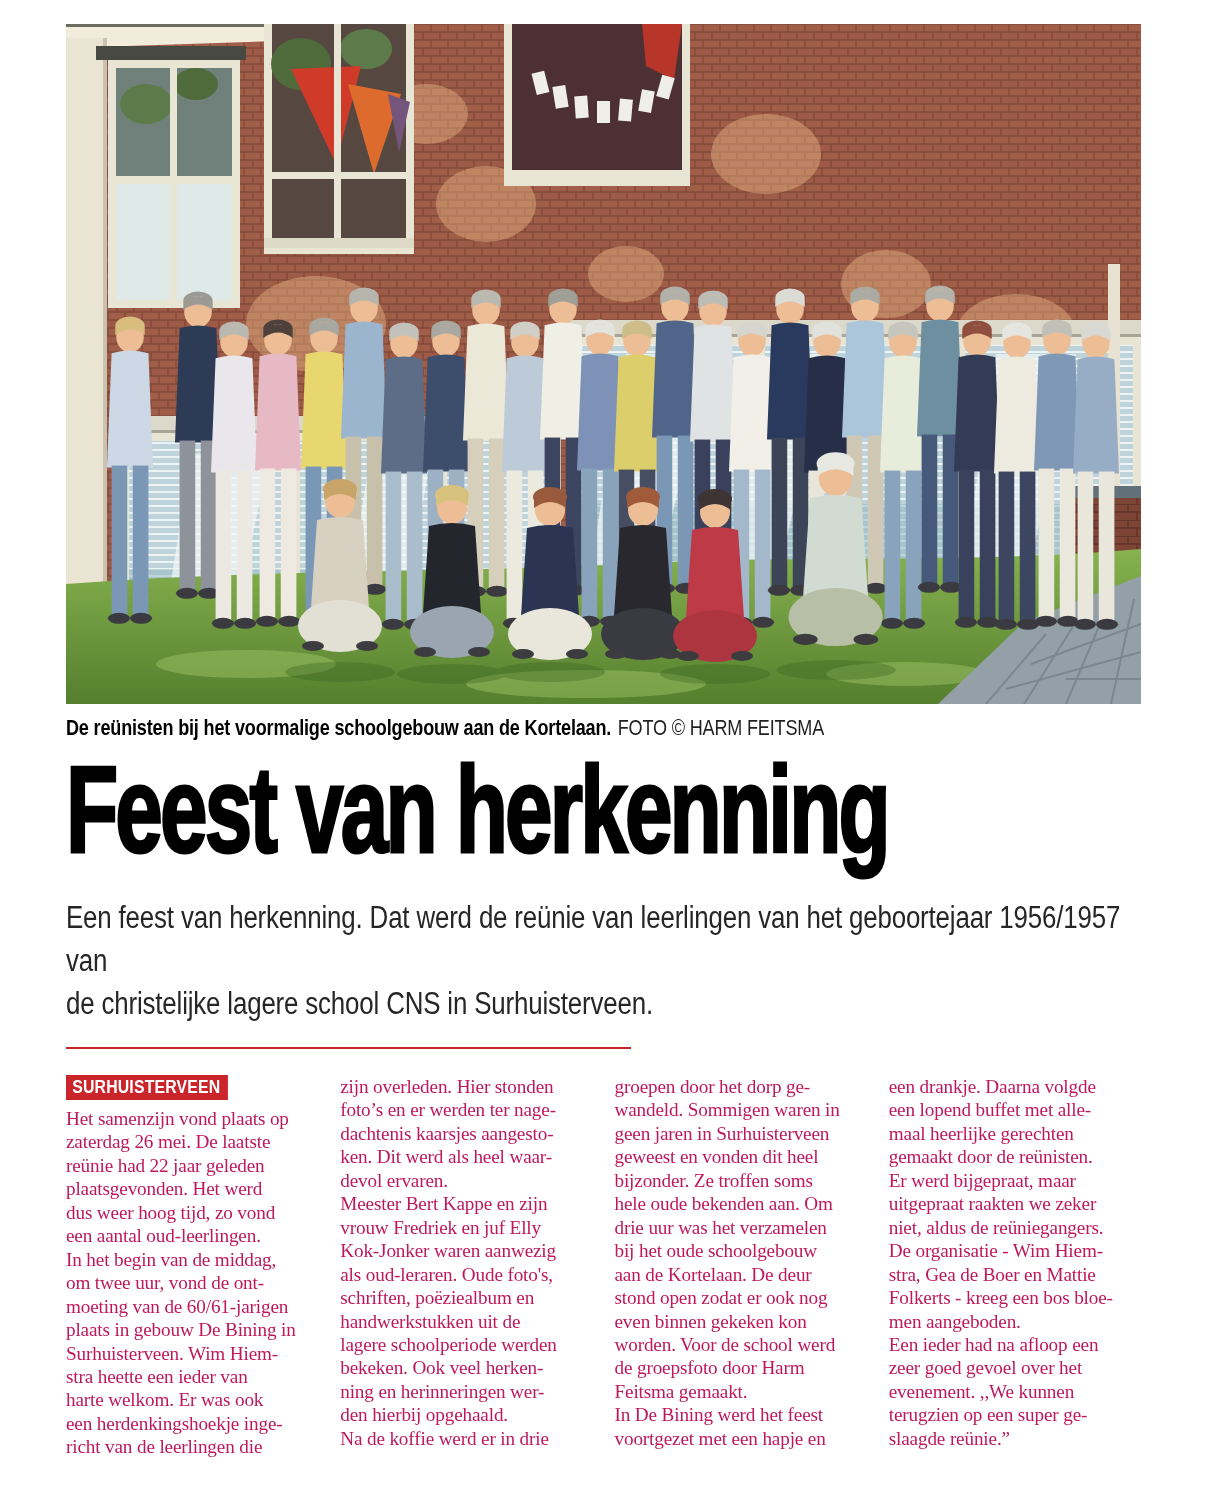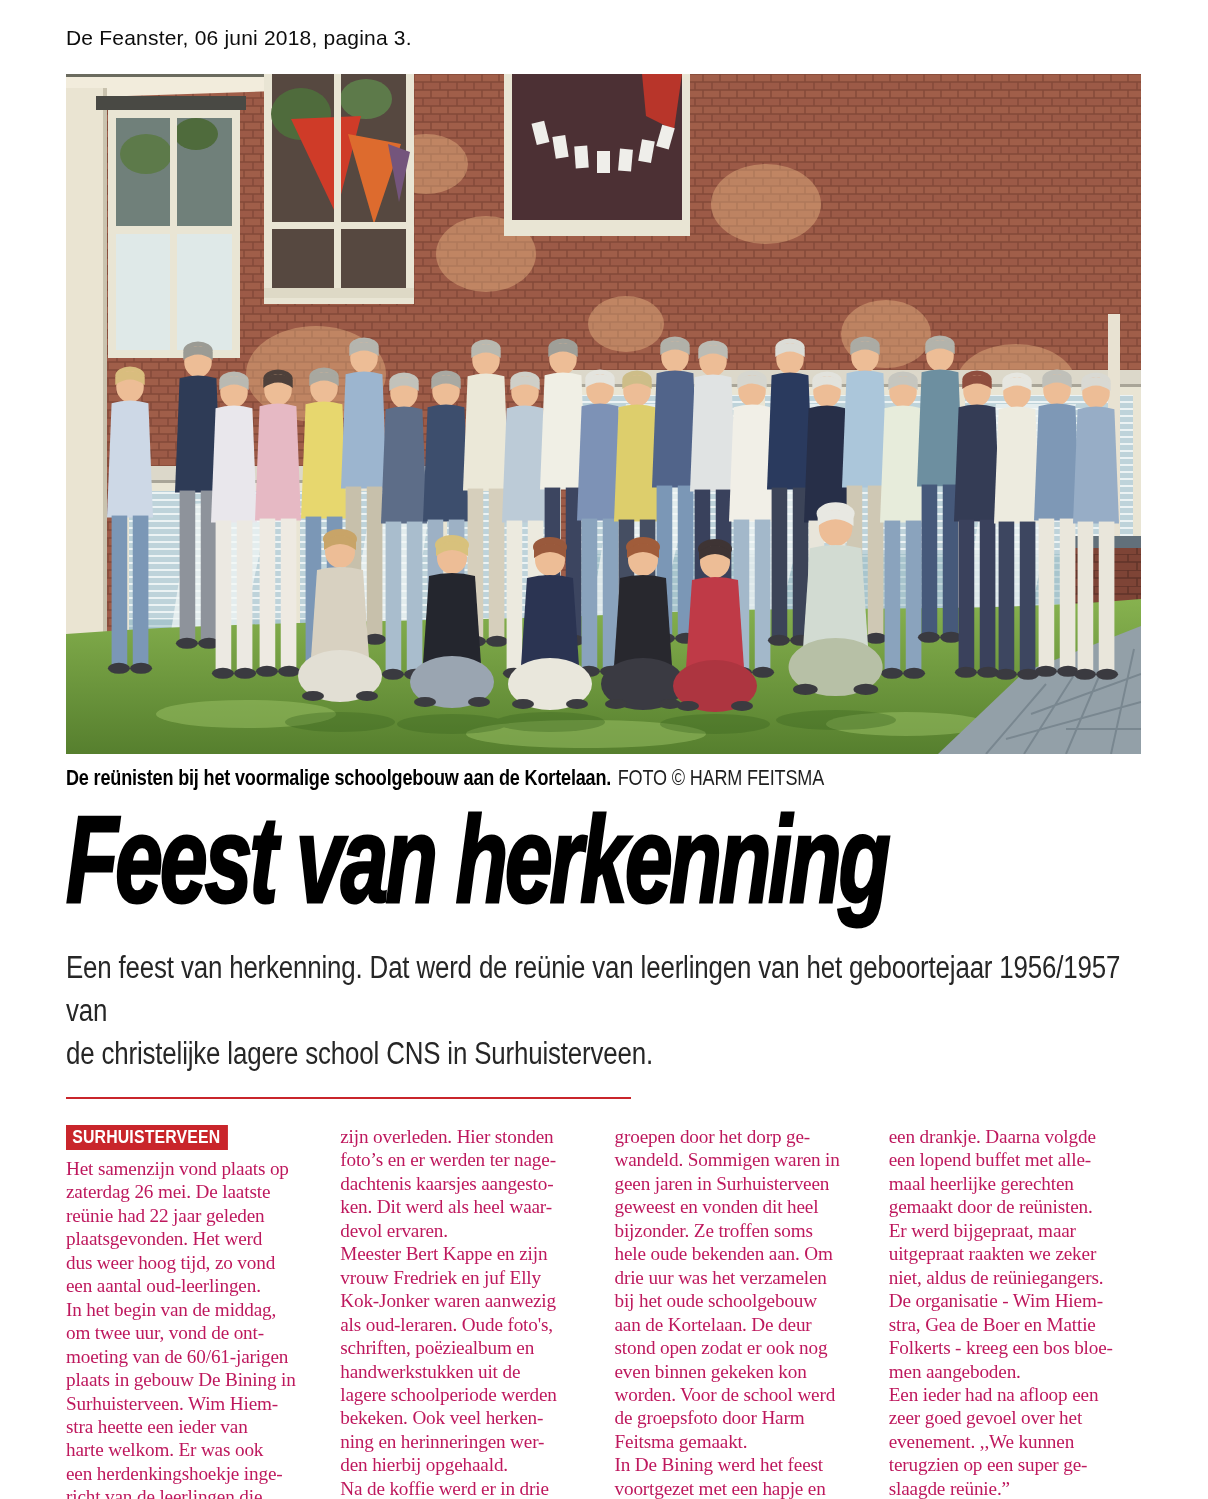--- a/index.html
+++ b/index.html
@@ -10,21 +10,21 @@
   .masthead{margin-top:26px;font-size:21px;line-height:24px;color:#0d0d0d;letter-spacing:.2px;}
 
   .photo-wrap{margin-top:24px;width:1075px;height:680px;overflow:hidden;background:#9c5a47;}
   .photo-wrap svg{display:block;}
 
   .caption{margin-top:12px;transform:scaleX(.82);transform-origin:0 50%;
            white-space:nowrap;font-size:22px;line-height:24px;}
   .caption .cap-bold{font-weight:bold;color:#000;letter-spacing:-.2px;}
   .caption .cap-credit{font-weight:normal;color:#1f1f1f;letter-spacing:-.2px;margin-left:8px;}
 
-  .headline-box{margin-top:16px;height:122px;overflow:visible;font-style:italic;}
+  .headline-box{margin-top:16px;height:122px;overflow:visible;}
   .headline{display:inline-block;transform:scaleX(.70);transform-origin:0 0;
             font-size:122px;line-height:108px;font-weight:bold;color:#000;
             letter-spacing:-4px;white-space:nowrap;-webkit-text-stroke:3px #000;}
 
   .intro{margin-top:18px;width:1290px;transform:scaleX(.835);transform-origin:0 0;
          font-size:31px;line-height:43px;color:#262626;letter-spacing:-.2px;
          white-space:pre-line;}
 
   .rule{margin-top:22px;width:565px;height:2px;}
 
@@ -34,21 +34,20 @@
            white-space:pre-line;letter-spacing:-.15px;}
   .badge{display:inline-block;transform:scaleX(.88);transform-origin:0 0;
          color:#fff;font-weight:bold;font-size:18px;line-height:18px;
          padding:3px 8px 4px 7px;letter-spacing:.2px;margin-bottom:7px;}
 </style>
 </head>
 <body>
 
 <div class="content">
 
-  <div class="masthead">De Feanster, 06 juni 2018, pagina 3.</div>
 
   <div class="photo-wrap">
     <svg width="1075" height="680" viewBox="0 0 1075 680" xmlns="http://www.w3.org/2000/svg">
       <defs>
         <pattern id="brick" width="34" height="16" patternUnits="userSpaceOnUse">
           <rect width="34" height="16" fill="#9c5a47"></rect>
           <rect width="34" height="8" fill="#a05e49"></rect>
           <path d="M0 0h34 M0 8h34 M0 16h34" stroke="#834838" stroke-width="1.6"></path>
           <path d="M8 0v8 M25 0v8 M0 8v8 M17 8v8 M34 8v8" stroke="#834838" stroke-width="1.4"></path>
         </pattern>

